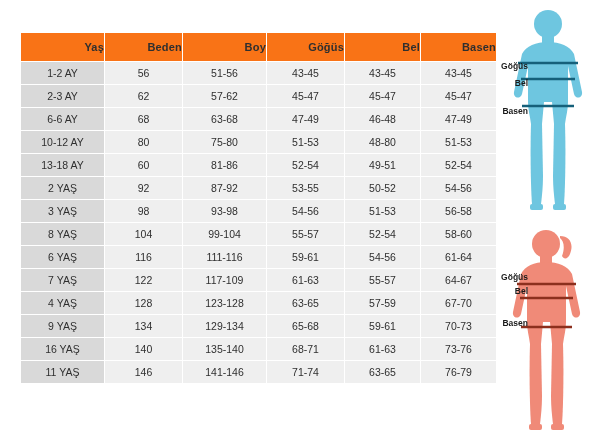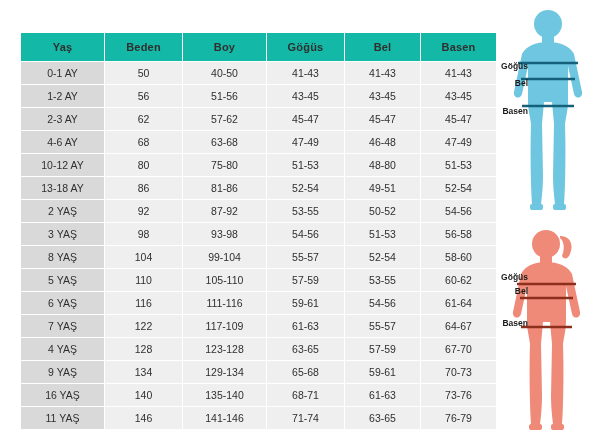--- a/index.html
+++ b/index.html
@@ -35,25 +35,26 @@
   table.size-table td {
     border: 1px solid #ffffff;
     text-align: center;
     font-size: 10.5px;
     color: #2f2f2f;
     height: 22px;
     padding: 0;
     white-space: nowrap;
   }
   table.size-table th {
-    background: #14b8a6;
+    background: #f97316;
     font-weight: bold;
     font-size: 11px;
     height: 28px;
     letter-spacing: 0.2px;
+    text-align: right;
   }
   table.size-table td.c0 {
     background: #d9d9d9;
     font-weight: normal;
   }
   table.size-table td.cx {
     background: #efefef;
   }
   table.size-table col.col0 { width: 84px; }
   table.size-table col.col1 { width: 78px; }
@@ -118,62 +119,54 @@
           <th>Yaş</th>
           <th>Beden</th>
           <th>Boy</th>
           <th>Göğüs</th>
           <th>Bel</th>
           <th>Basen</th>
         </tr>
       </thead>
       <tbody>
         <tr>
-          <td class="c0">0-1 AY</td>
-          <td class="cx">50</td>
-          <td class="cx">40-50</td>
-          <td class="cx">41-43</td>
-          <td class="cx">41-43</td>
-          <td class="cx">41-43</td>
-        </tr>
-        <tr>
           <td class="c0">1-2 AY</td>
           <td class="cx">56</td>
           <td class="cx">51-56</td>
           <td class="cx">43-45</td>
           <td class="cx">43-45</td>
           <td class="cx">43-45</td>
         </tr>
         <tr>
           <td class="c0">2-3 AY</td>
           <td class="cx">62</td>
           <td class="cx">57-62</td>
           <td class="cx">45-47</td>
           <td class="cx">45-47</td>
           <td class="cx">45-47</td>
         </tr>
         <tr>
-          <td class="c0">4-6 AY</td>
+          <td class="c0">6-6 AY</td>
           <td class="cx">68</td>
           <td class="cx">63-68</td>
           <td class="cx">47-49</td>
           <td class="cx">46-48</td>
           <td class="cx">47-49</td>
         </tr>
         <tr>
           <td class="c0">10-12 AY</td>
           <td class="cx">80</td>
           <td class="cx">75-80</td>
           <td class="cx">51-53</td>
           <td class="cx">48-80</td>
           <td class="cx">51-53</td>
         </tr>
         <tr>
           <td class="c0">13-18 AY</td>
-          <td class="cx">86</td>
+          <td class="cx">60</td>
           <td class="cx">81-86</td>
           <td class="cx">52-54</td>
           <td class="cx">49-51</td>
           <td class="cx">52-54</td>
         </tr>
         <tr>
           <td class="c0">2 YAŞ</td>
           <td class="cx">92</td>
           <td class="cx">87-92</td>
           <td class="cx">53-55</td>
@@ -188,28 +181,20 @@
           <td class="cx">51-53</td>
           <td class="cx">56-58</td>
         </tr>
         <tr>
           <td class="c0">8 YAŞ</td>
           <td class="cx">104</td>
           <td class="cx">99-104</td>
           <td class="cx">55-57</td>
           <td class="cx">52-54</td>
           <td class="cx">58-60</td>
-        </tr>
-        <tr>
-          <td class="c0">5 YAŞ</td>
-          <td class="cx">110</td>
-          <td class="cx">105-110</td>
-          <td class="cx">57-59</td>
-          <td class="cx">53-55</td>
-          <td class="cx">60-62</td>
         </tr>
         <tr>
           <td class="c0">6 YAŞ</td>
           <td class="cx">116</td>
           <td class="cx">111-116</td>
           <td class="cx">59-61</td>
           <td class="cx">54-56</td>
           <td class="cx">61-64</td>
         </tr>
         <tr>

